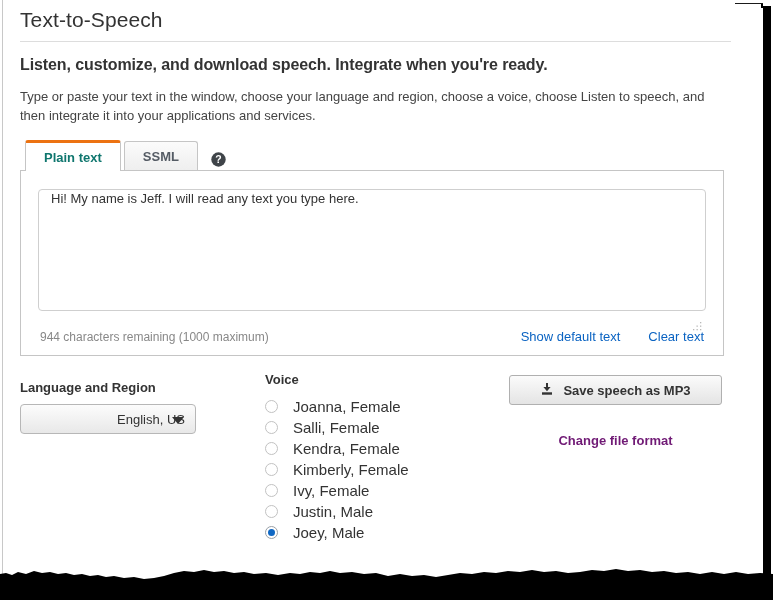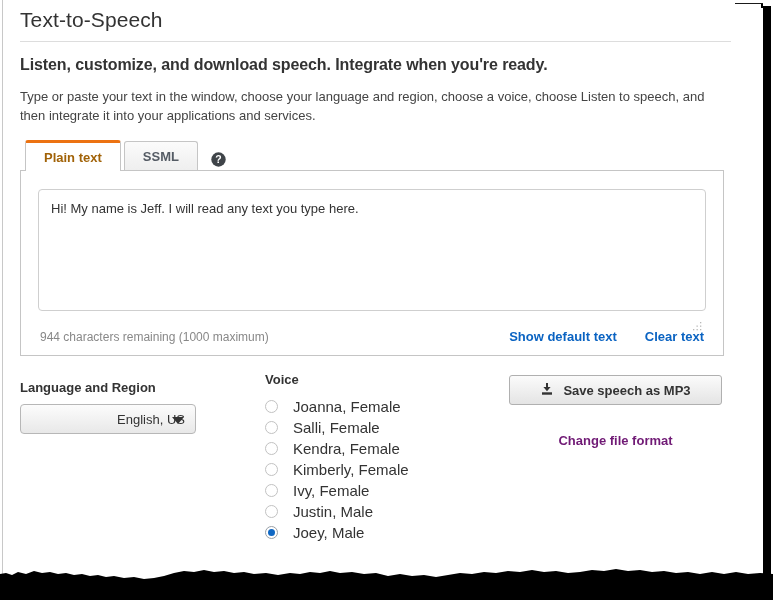--- a/index.html
+++ b/index.html
@@ -100,21 +100,21 @@
     color: #545b64;
     border: 1px solid #c5c5c5;
     border-bottom: none;
     border-radius: 3px 3px 0 0;
     background: linear-gradient(to bottom, #fbfbfb 0%, #eeeeee 100%);
     margin-right: 3px;
     z-index: 1;
   }
   .tab.active {
     background: #ffffff;
-    color: #a16207;
+    color: #0f766e;
     border-color: #c5c5c5;
     border-top: 3px solid #ec7211;
     z-index: 3;
     height: 31px;
   }
   .help-icon {
     margin-left: 10px;
     margin-bottom: 4px;
     width: 15px; height: 15px;
     display: inline-block;
@@ -129,21 +129,21 @@
     width: 704px;
     padding: 18px 17px 11px 17px;
     z-index: 2;
   }
 
   .textarea-box {
     width: 668px;
     height: 122px;
     border: 1px solid #cfcfcf;
     border-radius: 4px;
-    padding: 10px 12px;
+    padding: 0 12px;
     font-size: 13px;
     color: #333333;
     background: #ffffff;
     resize: none;
     font-family: "Liberation Sans", sans-serif;
     line-height: 18px;
     outline: none;
     position: relative;
   }
   .resize-grip {
@@ -164,21 +164,21 @@
     font-size: 12px;
     color: #888888;
   }
   .footer-links {
     margin-left: auto;
     display: flex;
     gap: 28px;
   }
   .link {
     font-size: 13px;
-    font-weight: bold;
+    font-weight: normal;
     color: #0a63c2;
     text-decoration: none;
     cursor: pointer;
   }
 
   
   .controls {
     position: relative;
     margin-top: 16px;
     height: 170px;

